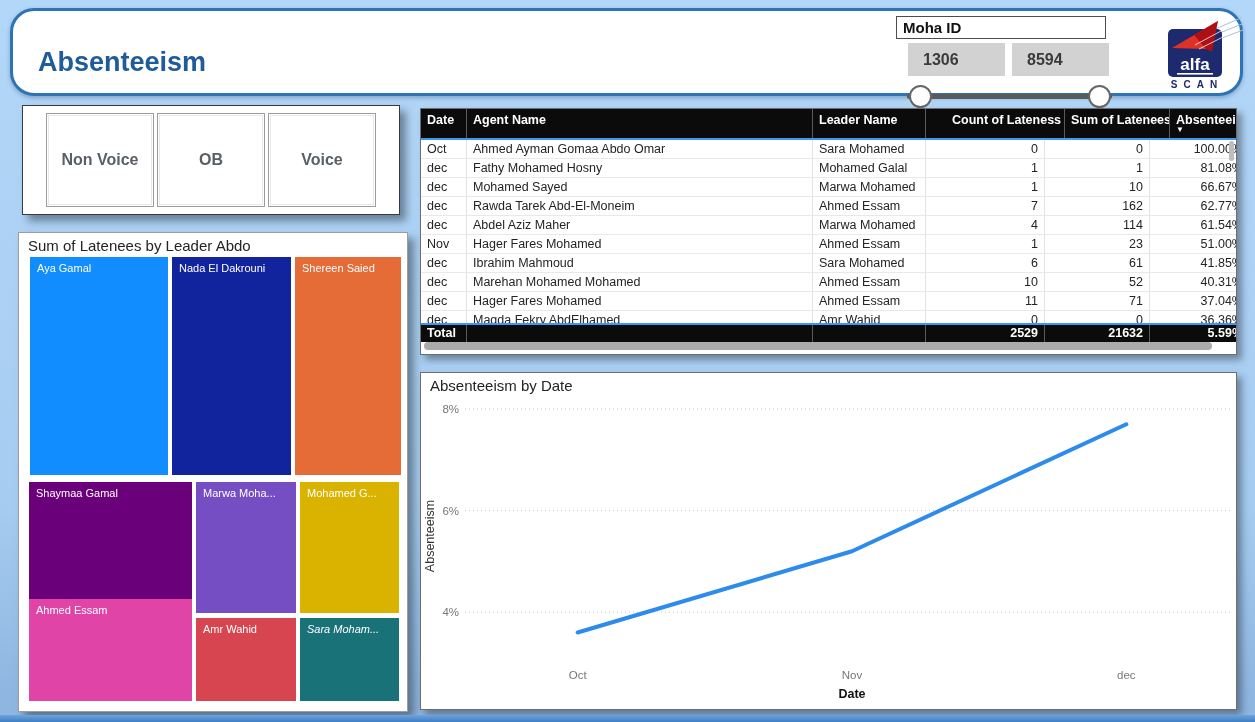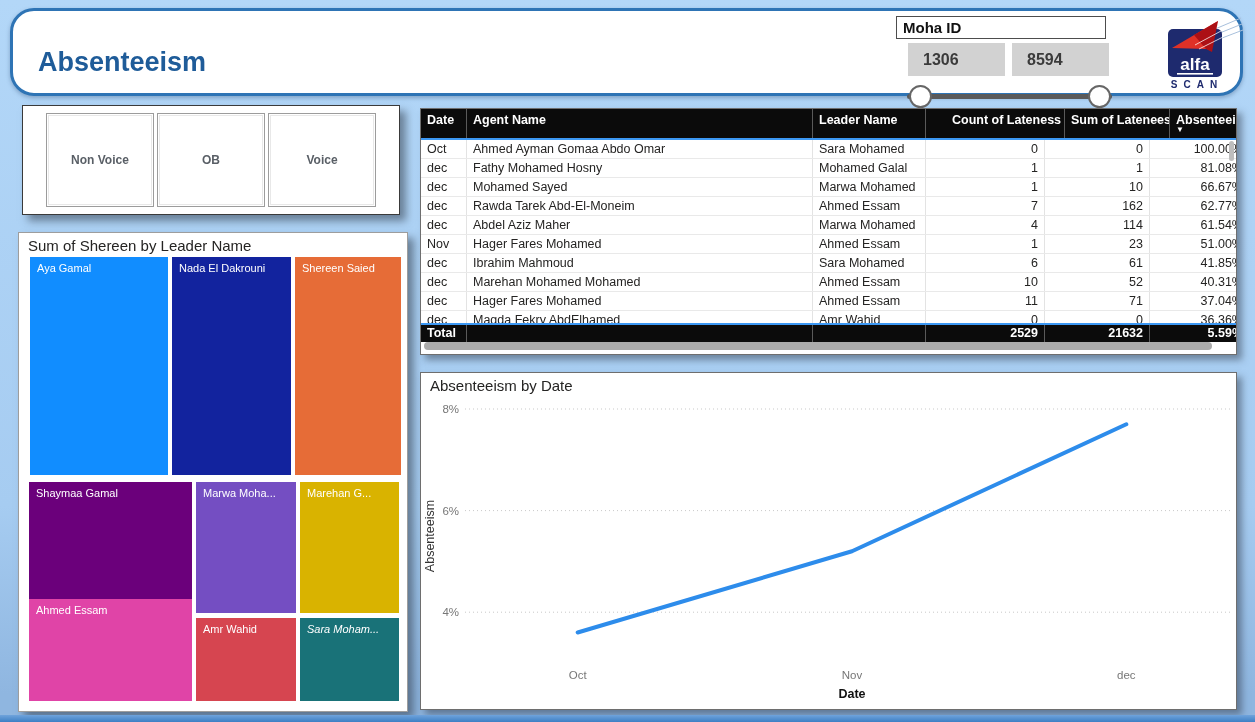--- a/index.html
+++ b/index.html
@@ -34,21 +34,21 @@
 
   .logo { position:absolute; left:1148px; top:4px; width:82px; height:76px; }
 
   
   .card { position:absolute; background:#fff; }
   .buttons-card { left:22px; top:105px; width:378px; height:110px; border:1px solid #3a3a3a;
           box-shadow:6px 6px 8px rgba(50,60,75,.55); display:flex; align-items:center;
           justify-content:center; gap:3px; padding:0 10px; }
   .filter-btn { width:108px; height:94px; background:#fff; border:1px solid #9c9c9c;
           outline:1px solid #e8e8e8; outline-offset:-3px; display:flex; align-items:center;
-          justify-content:center; text-align:center; font-size:12px; font-weight:bold;
+          justify-content:center; text-align:center; font-size:16px; font-weight:bold;
           color:#595f66; line-height:1.25; cursor:pointer; }
 
   .treemap-card { left:18px; top:232px; width:390px; height:480px; border:1px solid #9d9d9d;
           box-shadow:6px 6px 8px rgba(50,60,75,.55); }
   .visual-title { font-size:15px; color:#252423; padding:4px 9px; white-space:nowrap; }
   .treemap-area { position:absolute; left:0; top:0; width:100%; height:100%; }
   .tm-tile { position:absolute; color:#fff; font-size:11px; padding:5px 7px;
           white-space:nowrap; overflow:hidden; cursor:pointer; }
 
   .table-card { left:420px; top:108px; width:817px; height:247px; border:1px solid #6e6e6e;
@@ -110,28 +110,28 @@
   <div class="slider-handle min"></div>
   <div class="slider-handle max"></div>
 
   <div class="card buttons-card" id="filter-buttons">
       <div class="filter-btn">Non Voice</div>
       <div class="filter-btn">OB</div>
       <div class="filter-btn">Voice</div>
     </div>
 
   <div class="card treemap-card">
-    <div class="visual-title">Sum of Shereen by Leader Name</div>
+    <div class="visual-title">Sum of Latenees by Leader Abdo</div>
     <div class="treemap-area" id="treemap-area">
         <div class="tm-tile" style="left: 11px; top: 24px; width: 138px; height: 218px; background: rgb(17, 141, 255);">Aya Gamal</div>
         <div class="tm-tile" style="left: 153px; top: 24px; width: 119px; height: 218px; background: rgb(18, 35, 158);">Nada El Dakrouni</div>
         <div class="tm-tile" style="left: 276px; top: 24px; width: 106px; height: 218px; background: rgb(230, 108, 55);">Shereen Saied</div>
         <div class="tm-tile" style="left: 10px; top: 249px; width: 163px; height: 140px; background: rgb(107, 0, 123);">Shaymaa Gamal</div>
         <div class="tm-tile" style="left: 177px; top: 249px; width: 100px; height: 131px; background: rgb(116, 78, 194);">Marwa Moha...</div>
-        <div class="tm-tile" style="left: 281px; top: 249px; width: 99px; height: 131px; background: rgb(217, 179, 0);">Marehan G...</div>
+        <div class="tm-tile" style="left: 281px; top: 249px; width: 99px; height: 131px; background: rgb(217, 179, 0);">Mohamed G...</div>
         <div class="tm-tile" style="left: 10px; top: 366px; width: 163px; height: 102px; background: rgb(224, 68, 167);">Ahmed Essam</div>
         <div class="tm-tile" style="left: 177px; top: 385px; width: 100px; height: 83px; background: rgb(214, 69, 80);">Amr Wahid</div>
         <div class="tm-tile" style="left: 281px; top: 385px; width: 99px; height: 83px; background: rgb(25, 114, 120); font-style: italic;">Sara Moham...</div>
       </div>
   </div>
 
   <div class="card table-card">
     <div class="tbl">
       <div class="tbl-header" id="tbl-header">
           <div class="cell l" style="width: 46px;">Date</div>

